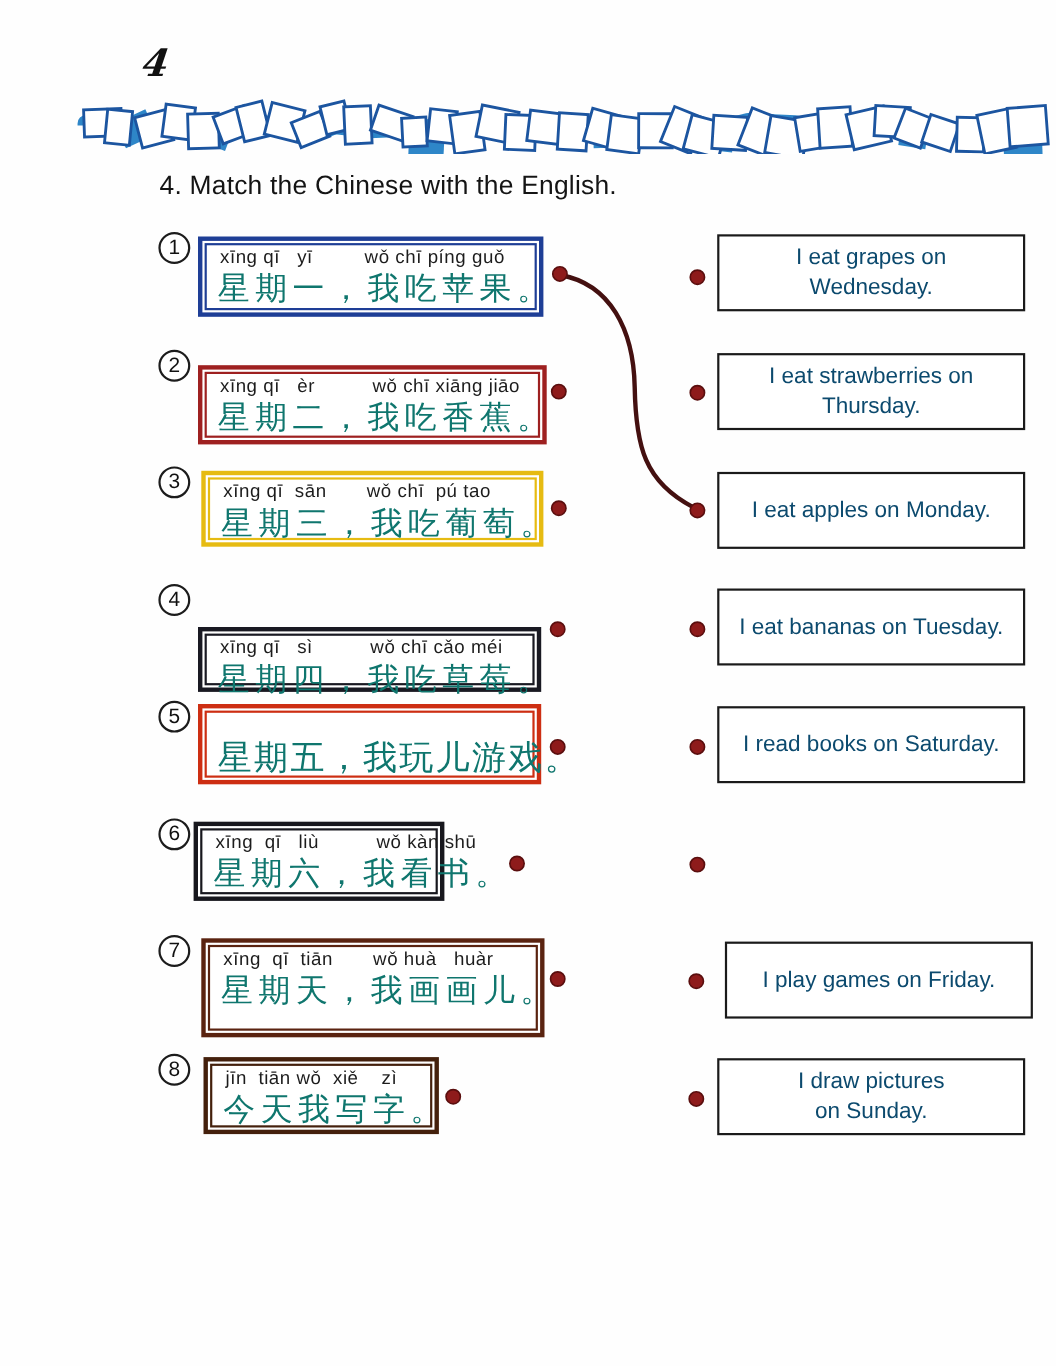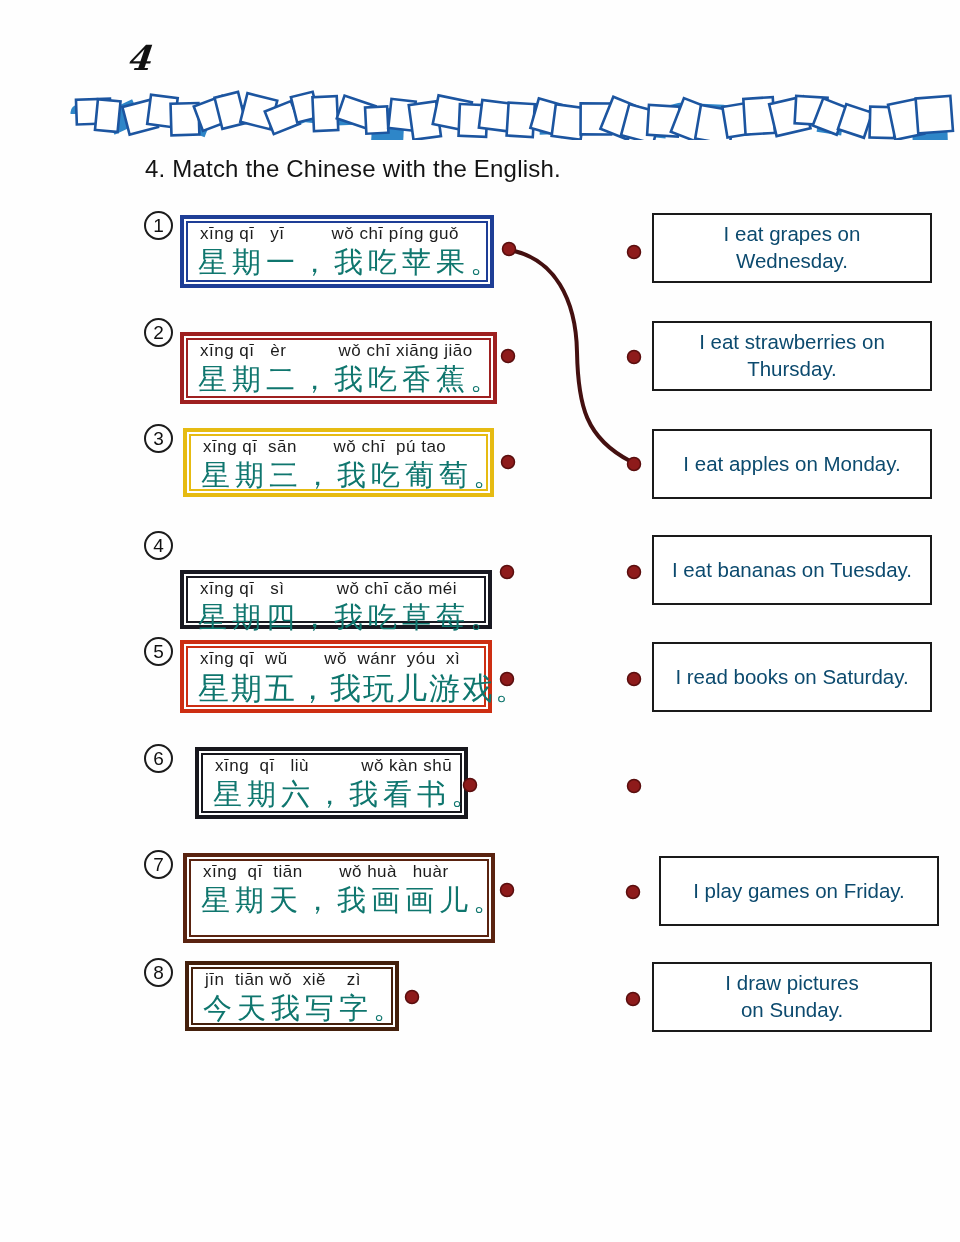--- a/index.html
+++ b/index.html
@@ -146,24 +146,23 @@
   </div>
   <div class="cbox" style="left: 183px; top: 428px; width: 311px; height: 69px; border-color: rgb(230, 187, 18);">
     <div class="pinyin">xīng qī  sān       wǒ chī  pú tao</div>
     <div class="hanzi">星期三，我吃葡萄。</div>
   </div>
   <div class="cbox" style="left: 180px; top: 534px; width: 312px; height: 59px; border-color: rgb(25, 25, 34); margin-top: 36px;">
     <div class="pinyin">xīng qī   sì          wǒ chī cǎo méi</div>
     <div class="hanzi">星期四，我吃草莓。</div>
   </div>
   <div class="cbox" style="left: 180px; top: 640px; width: 312px; height: 73px; border-color: rgb(205, 46, 18);">
-    <div class="pinyin">xīng qī  wǔ       wǒ  wánr  yóu  xì</div>
     <div class="hanzi" style="font-size:31px;letter-spacing:2px">星期五，我玩儿游戏。</div>
   </div>
-  <div class="cbox" style="left: 195px; top: 747px; width: 273px; height: 72px; border-color: rgb(23, 23, 29);">
+  <div class="cbox" style="left: 176px; top: 747px; width: 228px; height: 72px; border-color: rgb(23, 23, 29);">
     <div class="pinyin">xīng  qī   liù          wǒ kàn shū</div>
     <div class="hanzi">星期六，我看书。</div>
   </div>
   <div class="cbox" style="left: 183px; top: 853px; width: 312px; height: 90px; border-color: rgb(90, 35, 16);">
     <div class="pinyin">xīng  qī  tiān       wǒ huà   huàr</div>
     <div class="hanzi">星期天，我画画儿。</div>
   </div>
   <div class="cbox" style="left: 185px; top: 961px; width: 214px; height: 70px; border-color: rgb(68, 32, 12);">
     <div class="pinyin">jīn  tiān wǒ  xiě    zì</div>
     <div class="hanzi">今天我写字。</div>

